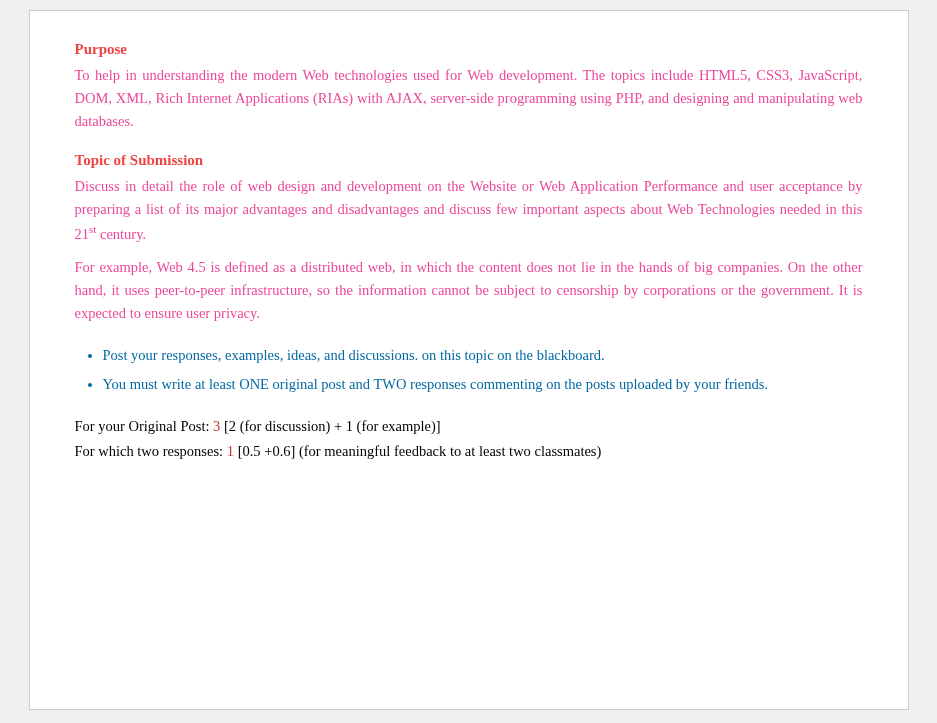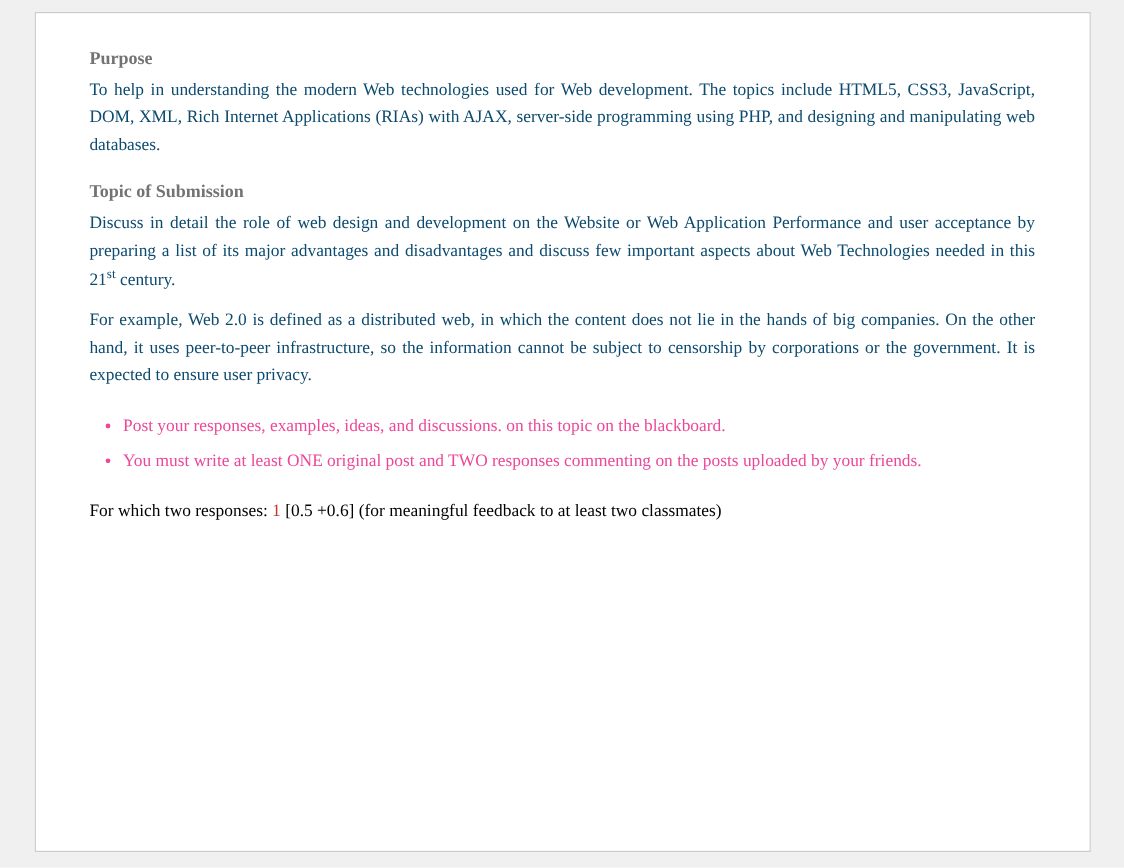--- a/index.html
+++ b/index.html
@@ -24,50 +24,50 @@
       min-height: 700px;
       padding: 30px 45px 30px 45px;
       border: 1px solid #cccccc;
     }
 
     .section {
       margin-bottom: 18px;
     }
 
     .section-heading {
-      color: #737373;
+      color: #ef4444;
       font-weight: bold;
       font-size: 15px;
       margin-bottom: 6px;
       font-family: "Times New Roman", Times, serif;
     }
 
     .section-body {
       font-size: 14.5px;
       line-height: 1.6;
       text-align: justify;
-      color: #0c4a6e;
+      color: #ec4899;
       font-family: "Times New Roman", Times, serif;
     }
 
     .section-body p {
       margin-bottom: 10px;
     }
 
     .section-body p:last-child {
       margin-bottom: 0;
     }
 
     ul.bullet-list {
       list-style-type: disc;
       padding-left: 28px;
       font-size: 14.5px;
       line-height: 1.6;
       text-align: justify;
-      color: #ec4899;
+      color: #0369a1;
     }
 
     ul.bullet-list li {
       margin-bottom: 6px;
     }
 
     .marking-line {
       font-size: 14.5px;
       line-height: 1.7;
       color: #000000;
@@ -92,30 +92,33 @@
     <div class="section-heading">Purpose</div>
     <div class="section-body">
       <p>To help in understanding the modern Web technologies used for Web development. The topics include HTML5, CSS3, JavaScript, DOM, XML, Rich Internet Applications (RIAs) with AJAX, server-side programming using PHP, and designing and manipulating web databases.</p>
     </div>
   </div>
 
   <div class="section">
     <div class="section-heading">Topic of Submission</div>
     <div class="section-body">
       <p>Discuss in detail the role of web design and development on the Website or Web Application Performance and user acceptance by preparing a list of its major advantages and disadvantages and discuss few important aspects about Web Technologies needed in this 21<sup>st</sup> century.</p>
-      <p>For example, Web 2.0 is defined as a distributed web, in which the content does not lie in the hands of big companies. On the other hand, it uses peer-to-peer infrastructure, so the information cannot be subject to censorship by corporations or the government. It is expected to ensure user privacy.</p>
+      <p>For example, Web 4.5 is defined as a distributed web, in which the content does not lie in the hands of big companies. On the other hand, it uses peer-to-peer infrastructure, so the information cannot be subject to censorship by corporations or the government. It is expected to ensure user privacy.</p>
     </div>
   </div>
 
   <div class="section">
     <ul class="bullet-list">
       <li>Post your responses, examples, ideas, and discussions. on this topic on the blackboard.</li>
       <li>You must write at least ONE original post and TWO responses commenting on the posts uploaded by your friends.</li>
     </ul>
   </div>
 
   <div class="section">
     <div class="marking-line">
+      <span>For your Original Post: </span><span class="mark-number">3</span><span> [2 (for discussion) + 1 (for example)]</span>
+    </div>
+    <div class="marking-line">
       <span>For which two responses: </span><span class="mark-number">1</span><span> [0.5 +0.6] (for meaningful feedback to at least two classmates)</span>
     </div>
   </div>
 
 </div>
 
 </body></html>

